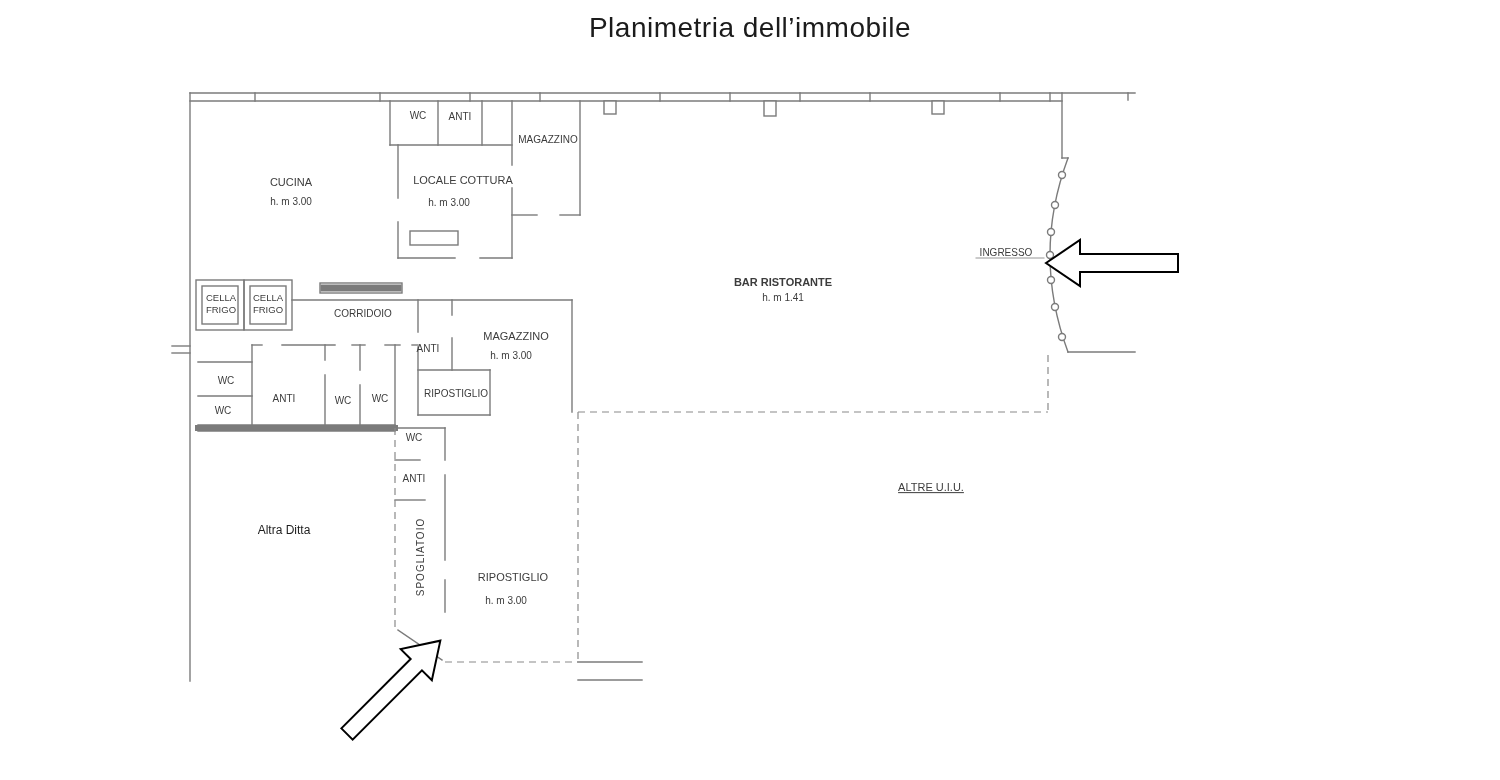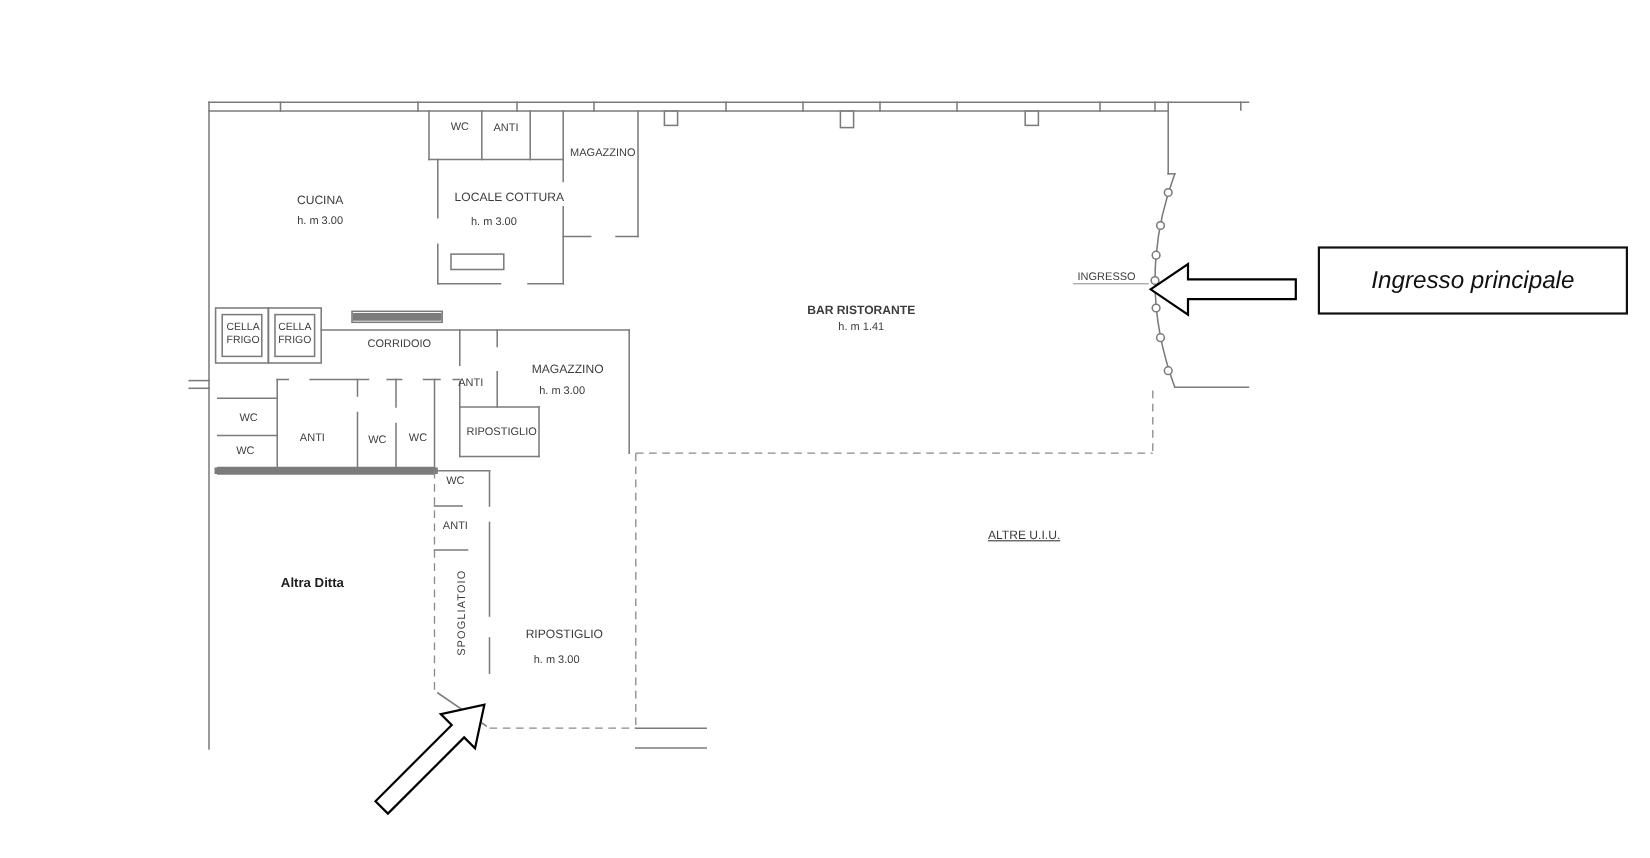--- a/index.html
+++ b/index.html
@@ -17,32 +17,33 @@
     position:absolute; color:#3c3c3c; font-size:11px; line-height:1.25;
     white-space:pre-line; text-align:center; transform:translate(-50%,-50%);
   }
   .s10 { font-size:10px; }
   .s9  { font-size:9.5px; }
   .vert {
     writing-mode:vertical-rl;
     transform:translate(-50%,-50%) rotate(180deg);
     letter-spacing:1px;
   }
-  .bold { font-weight:bold; color:#1e1e1e; font-size:12px; }
+  .bold { font-weight:normal; color:#1e1e1e; font-size:12px; }
   .callout {
     position:absolute; border:2px solid #101010; background:#fff;
     display:flex; align-items:center; justify-content:center;
     font-style:italic; font-size:22px; color:#101010;
   }
 </style>
 </head>
 <body>
 
 <div class="canvas">
 
+  <div class="title">Planimetria  dell’immobile</div>
 
   <svg class="plan-svg" width="1500" height="780" viewBox="0 0 1500 780">
 
     <g stroke="#7b7b7b" stroke-width="1.4" fill="none" stroke-linecap="square">
 
       <line x1="190" y1="93" x2="1135" y2="93"></line>
       <line x1="190" y1="101" x2="1062" y2="101"></line>
       <line x1="190" y1="93" x2="190" y2="681"></line>
       <line x1="1062" y1="93" x2="1062" y2="158"></line>
 
@@ -185,17 +186,14 @@
   <div class="lbl s10" style="left:343px; top:401px;">WC</div>
   <div class="lbl s10" style="left:380px; top:399px;">WC</div>
   <div class="lbl s10" style="left:414px; top:438px;">WC</div>
   <div class="lbl s10" style="left:414px; top:479px;">ANTI</div>
   <div class="lbl s10 vert" style="left:421px; top:557px;">SPOGLIATOIO</div>
   <div class="lbl bold" style="left:284px; top:530px;">Altra Ditta</div>
   <div class="lbl" style="left:513px; top:578px;">RIPOSTIGLIO</div>
   <div class="lbl s10" style="left:506px; top:601px;">h. m 3.00</div>
   <div class="lbl" style="left:931px; top:488px;text-decoration:underline;">ALTRE U.I.U.</div>
 
-  <div class="callout" style="left:1198px; top:224px; width:282px; height:62px;">
-    <span>Ingresso principale</span>
-  </div>
 
 </div>
 
 </body></html>

